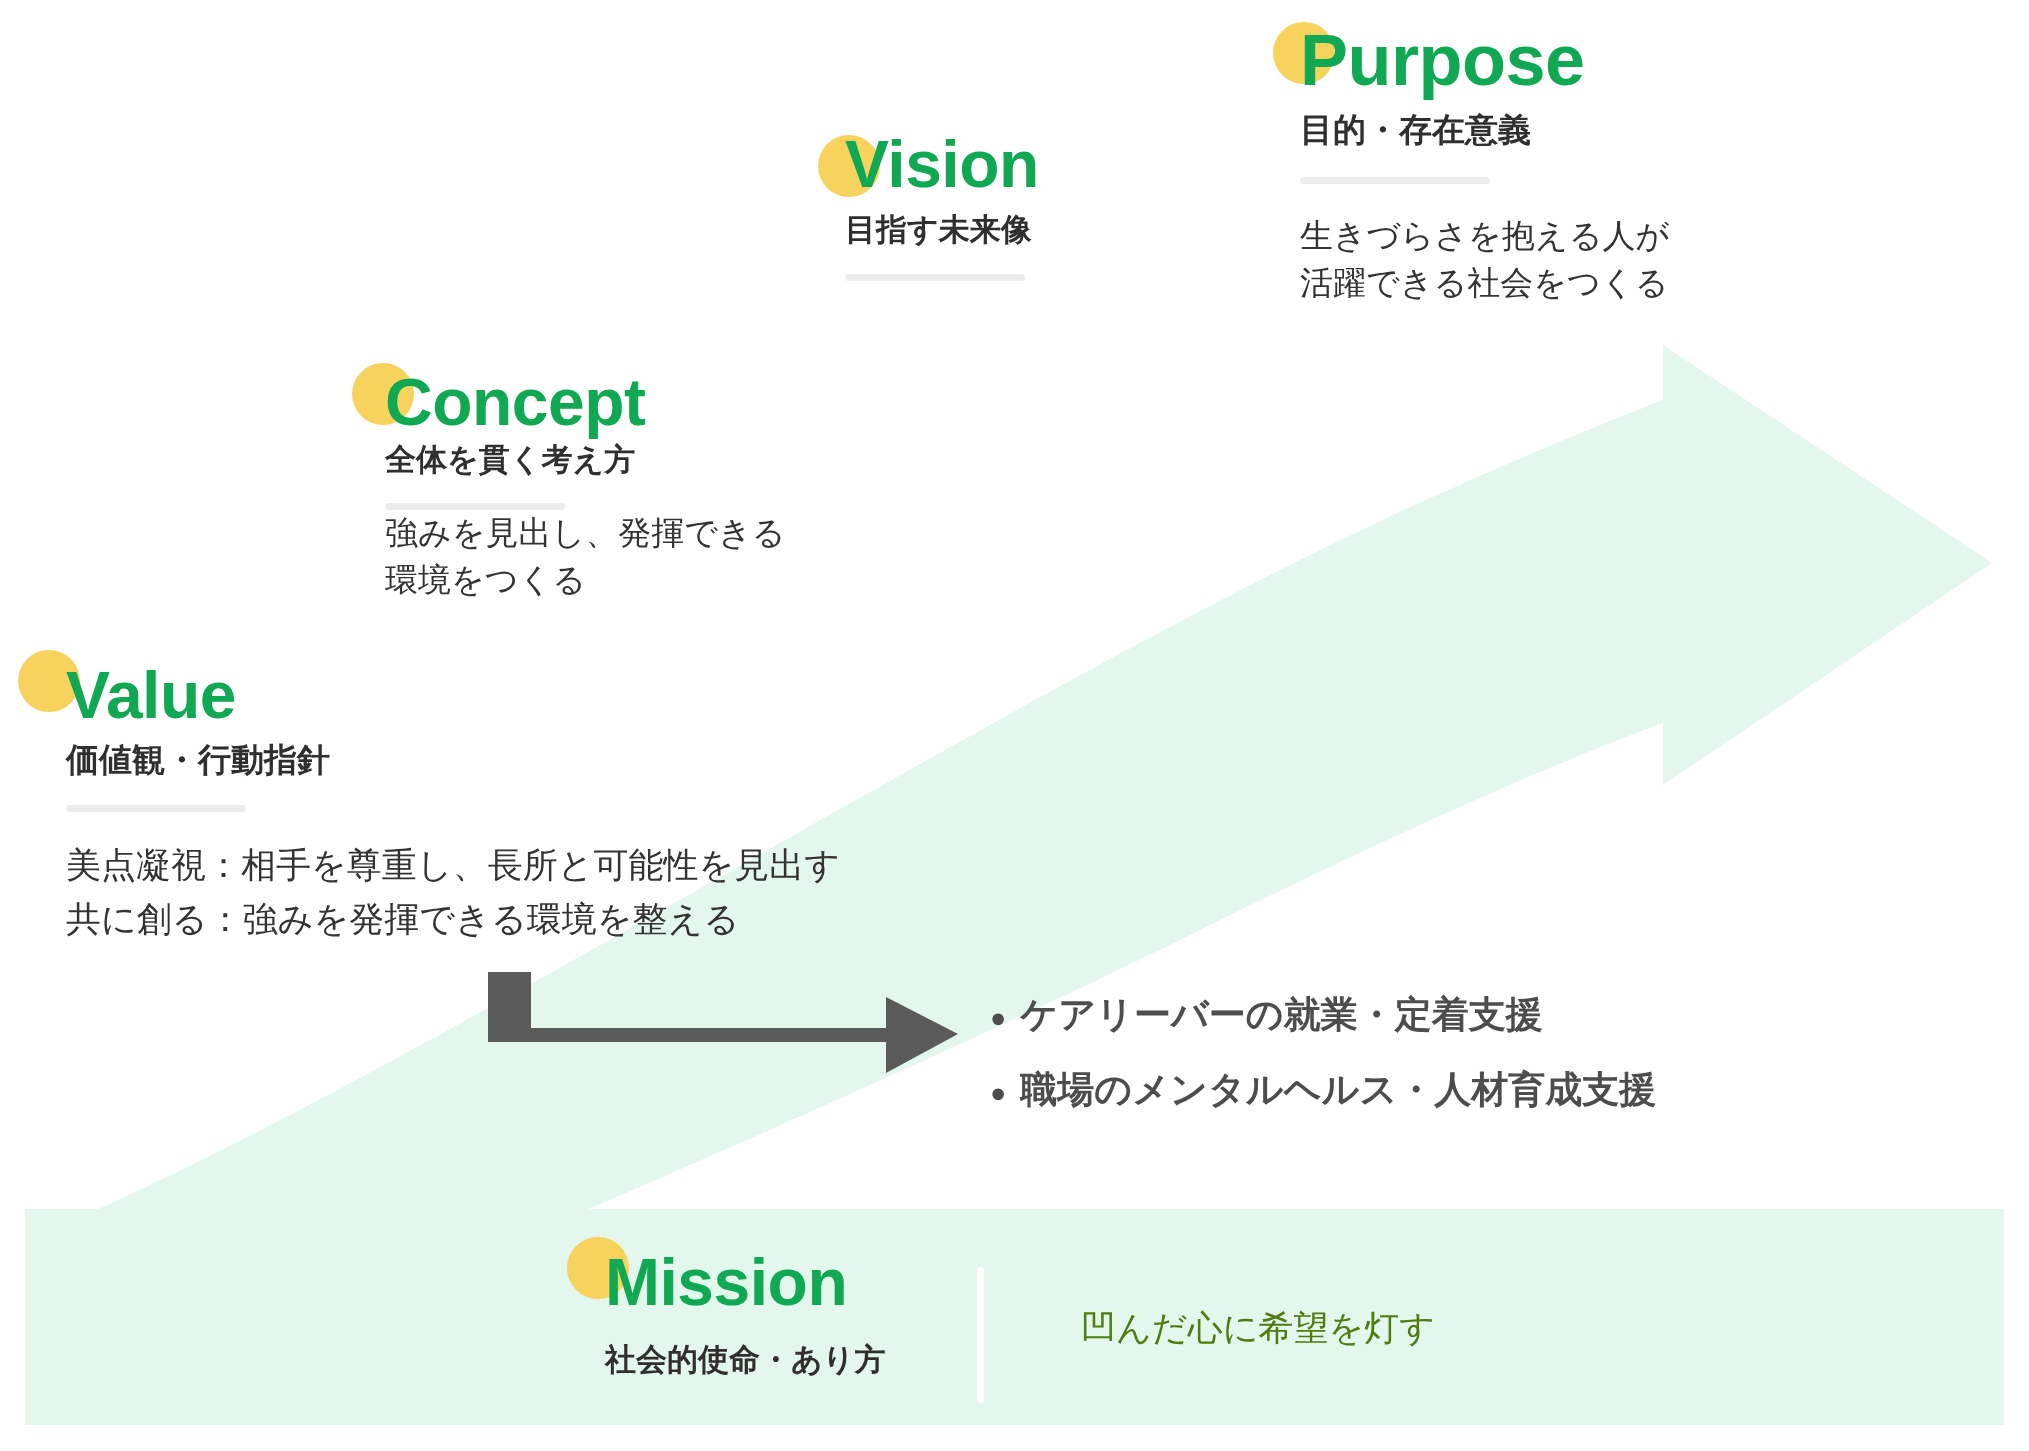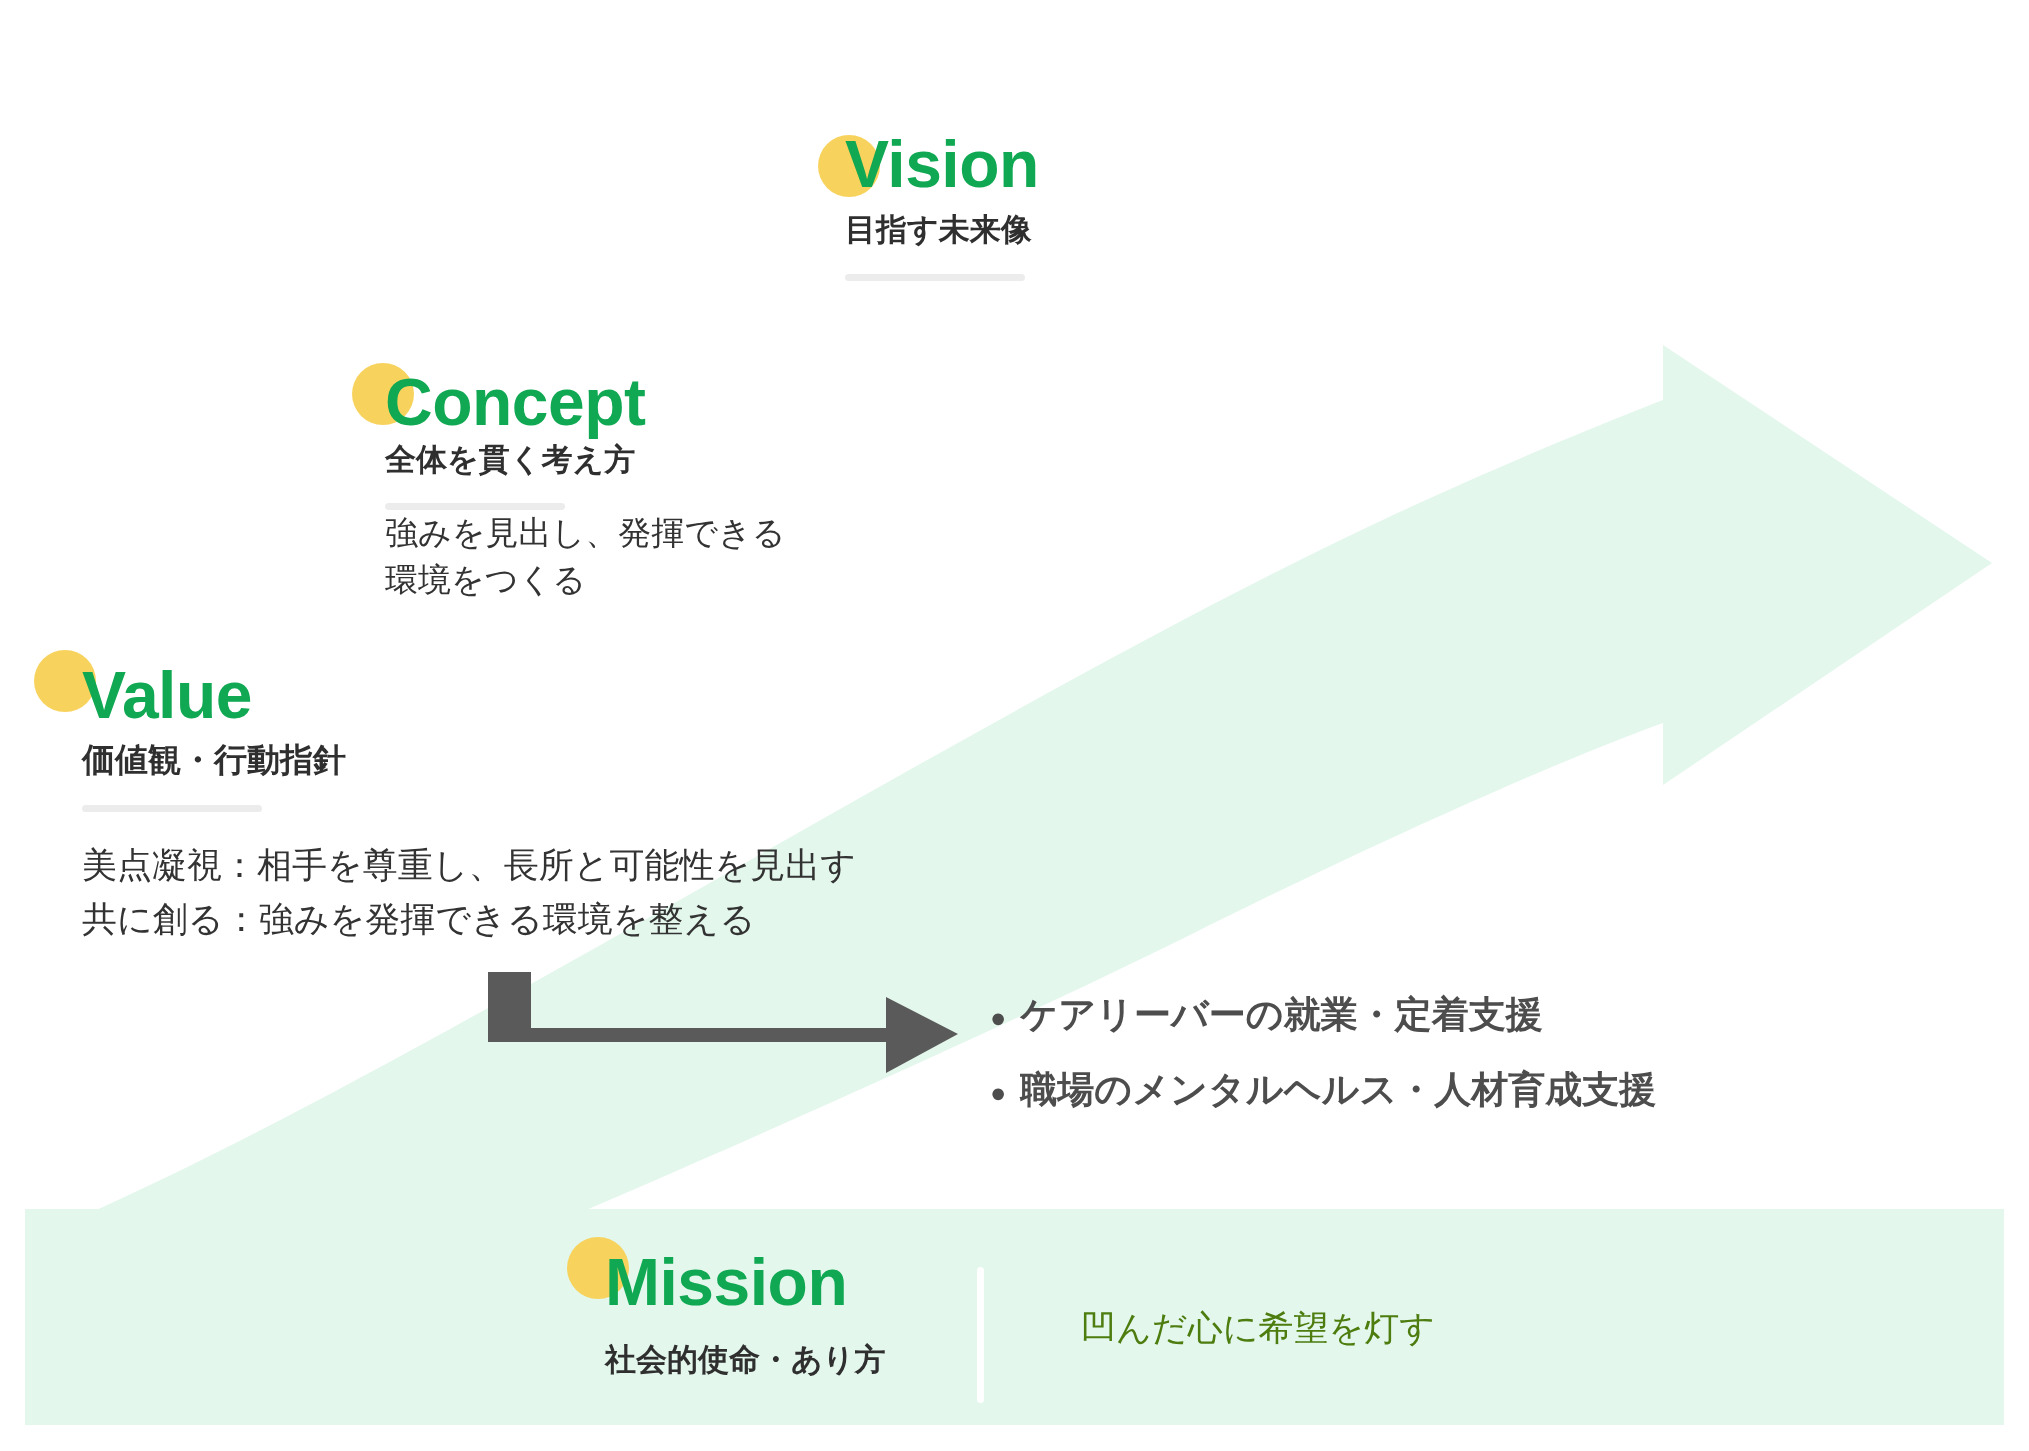--- a/index.html
+++ b/index.html
@@ -96,21 +96,21 @@
   #pillar-vision .rule { width: 180px; margin-top: 29px; }
   #pillar-vision .pillar-desc { font-size: 33px; margin-top: 28px; }
 
   #pillar-concept { left: 385px; top: 369px; }
   #pillar-concept .dot { width: 62px; height: 62px; left: -33px; top: -6px; }
   #pillar-concept .pillar-title { font-size: 66px; }
   #pillar-concept .pillar-sub  { font-size: 31px; margin-top: 9px; }
   #pillar-concept .rule { width: 180px; margin-top: 28px; }
   #pillar-concept .pillar-desc { font-size: 33px; }
 
-  #pillar-value { left: 82px; top: 662px; }
+  #pillar-value { left: 66px; top: 662px; }
   #pillar-value .dot { width: 62px; height: 62px; left: -48px; top: -12px; }
   #pillar-value .pillar-title { font-size: 66px; }
   #pillar-value .pillar-sub  { font-size: 33px; margin-top: 15px; }
   #pillar-value .rule { width: 180px; margin-top: 29px; }
   #pillar-value .pillar-desc { font-size: 35px; margin-top: 26px; line-height: 1.55; }
 
   
   #pillar-mission { left: 605px; top: 1249px; }
   #pillar-mission .dot { width: 62px; height: 62px; left: -38px; top: -12px; }
   #pillar-mission .pillar-title { font-size: 66px; }
@@ -178,20 +178,30 @@
              L 1992 563
              L 1663 785
              L 1663 723
              C 1560 760, 1380 840, 1190 935
              C 900 1078, 520 1240, 300 1330
              Z" fill="#e3f7ec"></path>
   </svg>
 
   <div class="mission-band"></div>
 
+  <div class="pillar" id="pillar-purpose">
+    <div class="pillar-head">
+      <span class="dot"></span>
+      <div class="pillar-title">Purpose</div>
+    </div>
+    <div class="pillar-sub">目的・存在意義</div>
+    <div class="rule"></div>
+    <div class="pillar-desc">生きづらさを抱える人が
+活躍できる社会をつくる</div>
+  </div>
 
   <div class="pillar" id="pillar-vision">
     <div class="pillar-head">
       <span class="dot"></span>
       <div class="pillar-title">Vision</div>
     </div>
     <div class="pillar-sub">目指す未来像</div>
     <div class="rule"></div>
   </div>
 

